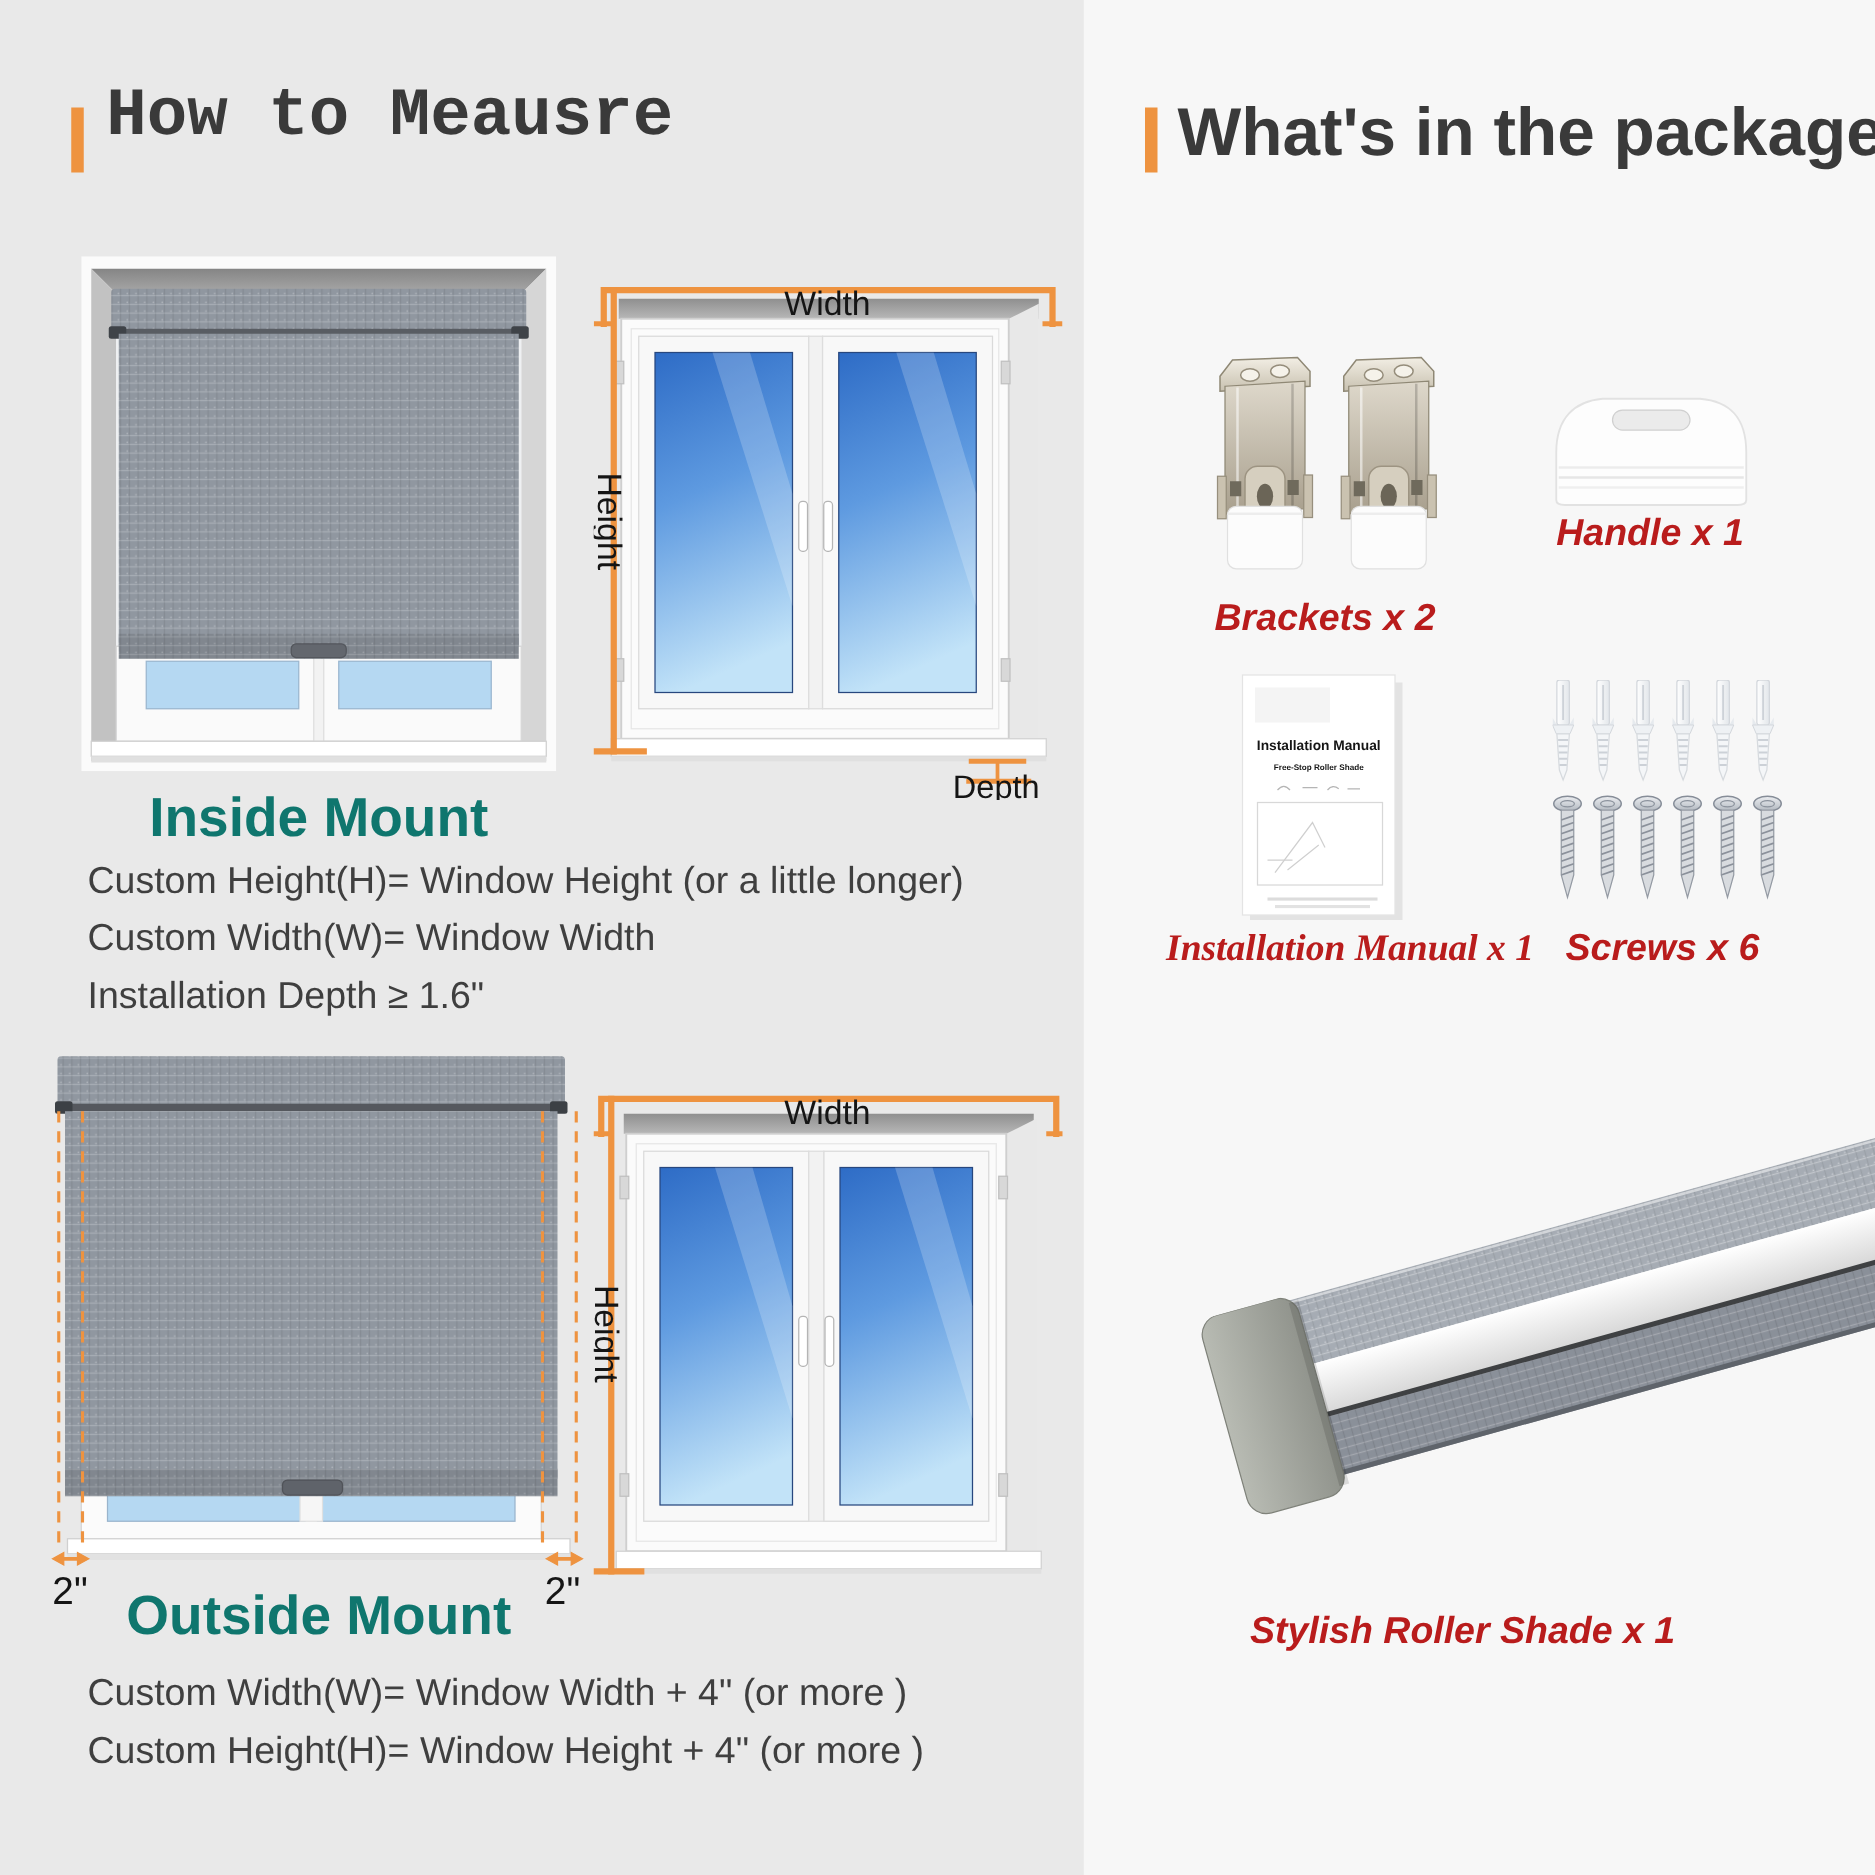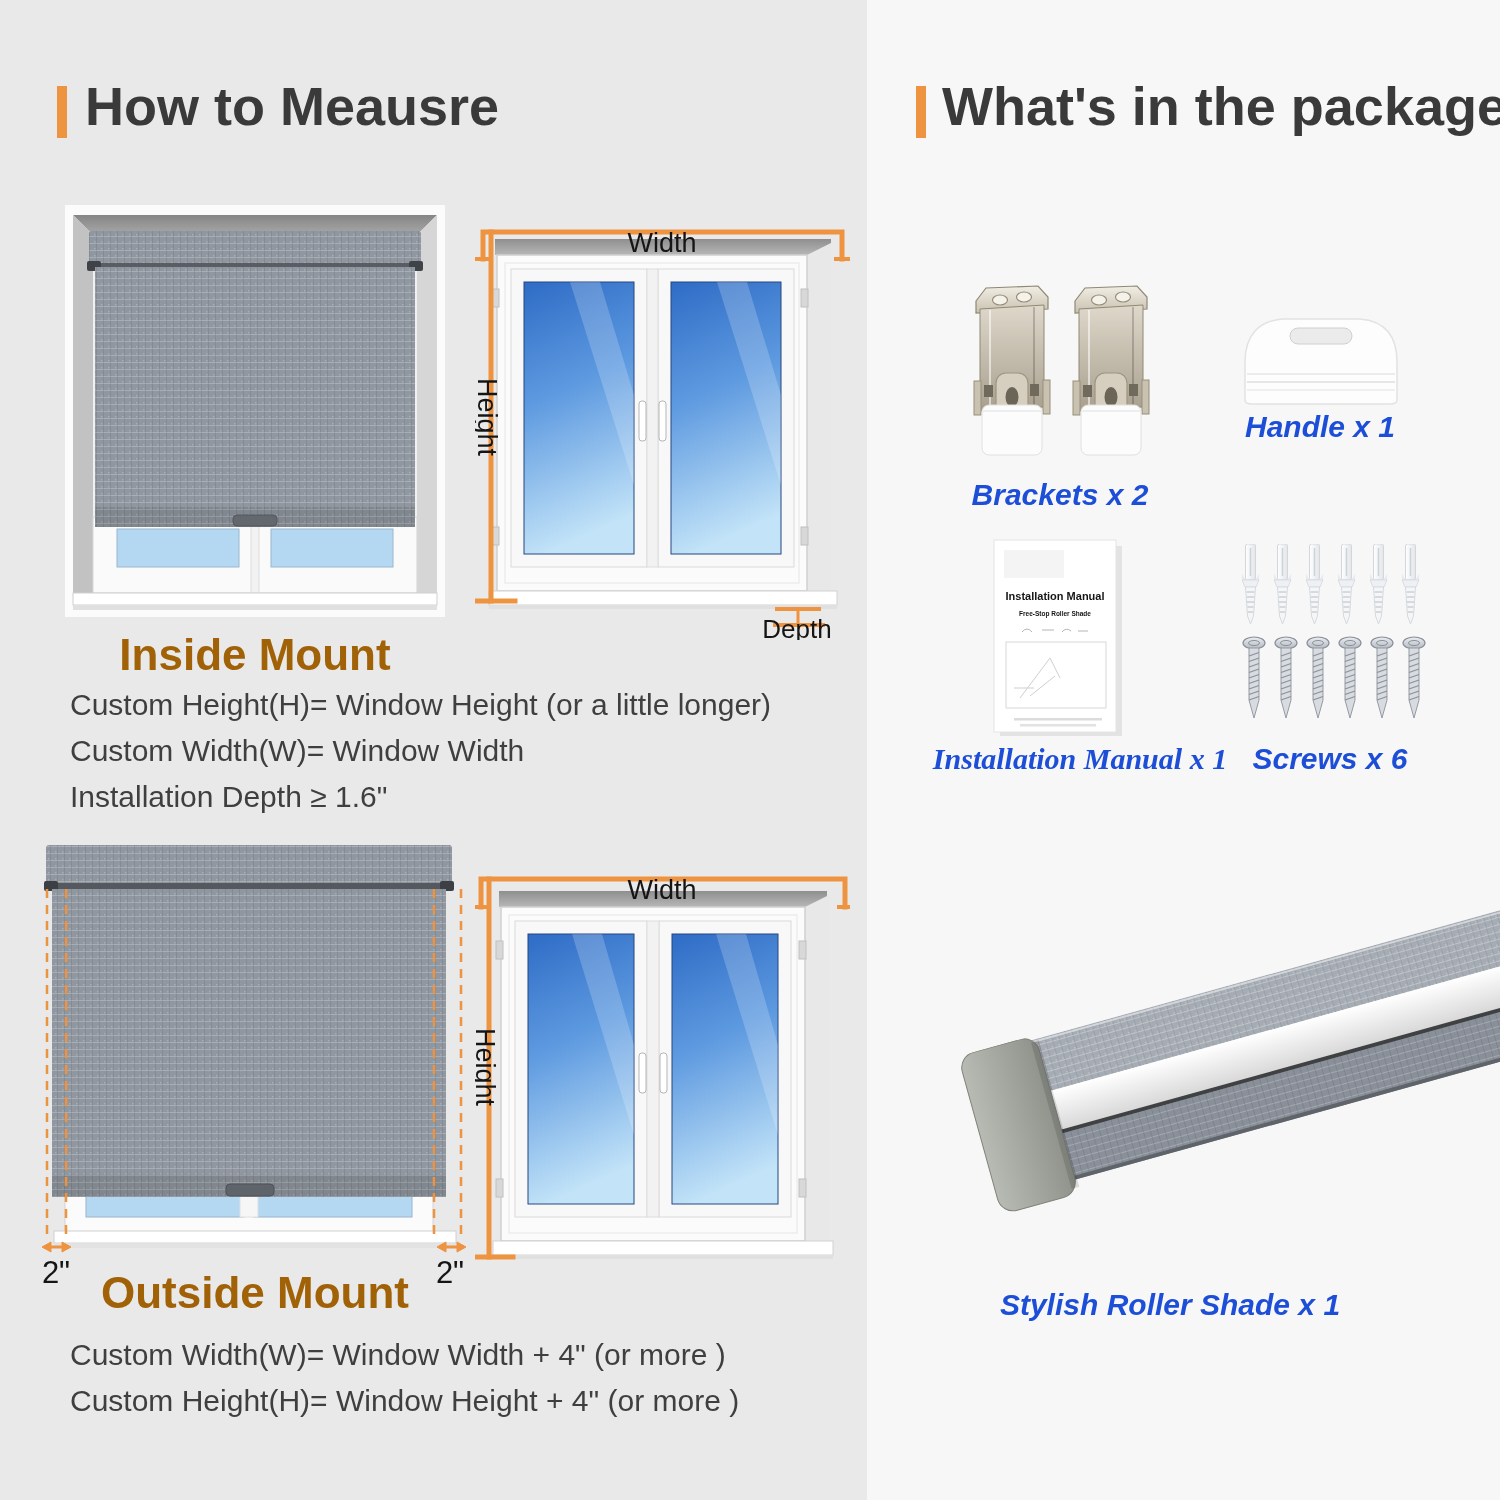--- a/index.html
+++ b/index.html
@@ -2,38 +2,38 @@
 <html><head>
 <meta charset="utf-8">
 <style>
   html,body{margin:0;padding:0;}
   body{width:1500px;height:1500px;position:relative;overflow:hidden;
        background:#e9e9e9;font-family:"Liberation Sans",sans-serif;}
   .abs{position:absolute;}
   .col-right{position:absolute;left:867px;top:0;width:633px;height:1500px;background:#f7f7f7;}
   .accent-bar{position:absolute;width:10px;height:52px;background:#EE9340;}
   .h-title{position:absolute;margin:0;font-size:54px;font-weight:700;color:#3a3a3a;white-space:nowrap;}
-  .mount-title{position:absolute;margin:0;font-size:44px;font-weight:700;color:#a16207;text-align:center;}
+  .mount-title{position:absolute;margin:0;font-size:44px;font-weight:700;color:#0f766e;text-align:center;}
   .body-text{position:absolute;}
   .body-text p{margin:0;font-size:30px;line-height:46px;color:#3f3f3f;white-space:nowrap;}
-  .pkg-label{position:absolute;margin:0;font-size:30px;font-weight:700;font-style:italic;color:#1d4ed8;text-align:center;white-space:nowrap;}
+  .pkg-label{position:absolute;margin:0;font-size:30px;font-weight:700;font-style:italic;color:#b91c1c;text-align:center;white-space:nowrap;}
   .shade-label{font-size:30px;}
   svg{display:block;}
   svg text{font-family:"Liberation Sans",sans-serif;fill:#151515;}
   .roller-clip{position:absolute;left:880px;top:880px;width:620px;height:404px;overflow:hidden;}
   .roller-bar{position:absolute;left:95px;top:175px;width:700px;height:170px;
               transform:rotate(-15.5deg);transform-origin:0 50%;}
 </style>
 </head>
 <body>
 
 <div class="col-right"></div>
 
 <div class="accent-bar" style="left:57px;top:86px;"></div>
-<h1 class="h-title" style="left:85px;top:75px;">How to Meausre</h1>
+<h1 class="h-title" style="left:85px;top:63px;font-family:Liberation Mono, monospace;">How to Meausre</h1>
 
 <div class="abs" style="left:65px;top:205px;width:380px;height:412px;">
 <svg width="380" height="412" viewBox="0 0 380 412">
   <defs>
     <pattern id="fabA" width="7" height="7" patternUnits="userSpaceOnUse">
       <rect width="7" height="7" fill="#9097A0"></rect>
       <path d="M0 3.5h7" stroke="rgba(255,255,255,0.22)" stroke-width="1"></path>
       <path d="M3.5 0v7" stroke="rgba(0,0,0,0.08)" stroke-width="1"></path>
       <circle cx="1.8" cy="1.8" r="0.7" fill="rgba(255,255,255,0.28)"></circle>
     </pattern>

